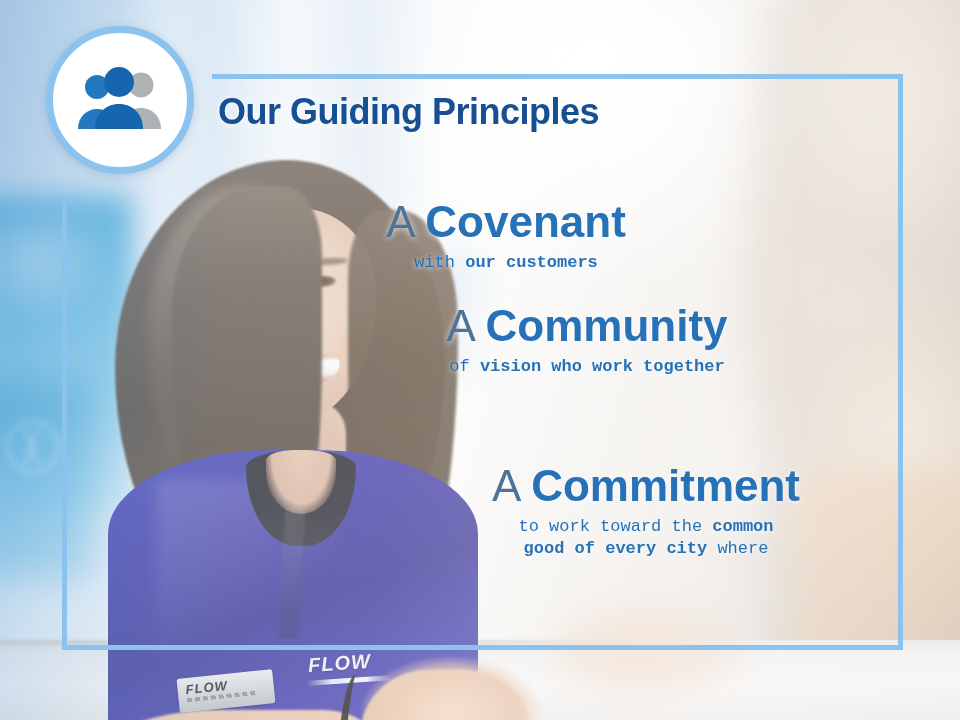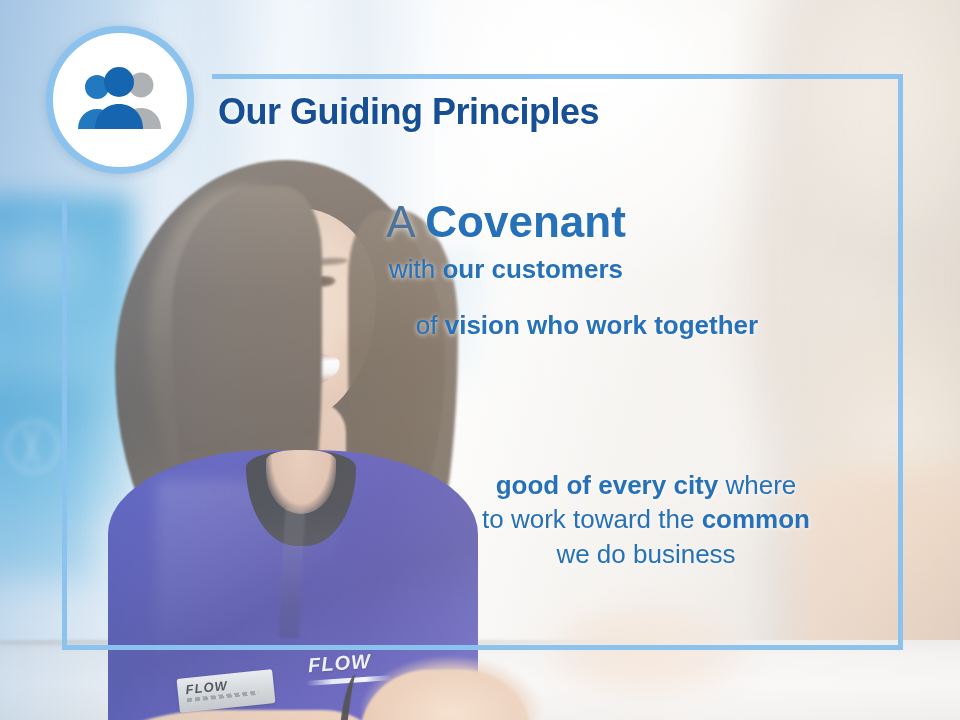--- a/index.html
+++ b/index.html
@@ -348,24 +348,25 @@
   }
   .principle { position:absolute; text-align:center; }
   .p-head {
     font-size:44px; line-height:1.08;
     text-shadow: 0 1px 6px rgba(255,255,255,.8);
     white-space:nowrap;
   }
   .p-head .art { font-weight:400; color: var(--slate); }
   .p-head .word { font-weight:700; color: var(--blue); }
   .p-sub {
-    font-size:26px; line-height:1.32; color: var(--blue);
+    font-size:17px; line-height:1.32; color: var(--blue);
     font-weight:400; margin-top:6px;
     text-shadow: 0 1px 5px rgba(255,255,255,.85);
     white-space:nowrap;
+    font-family:Liberation Mono, monospace;
   }
   .p-sub b { font-weight:700; }
 
   #principle-0 { left:306px; top:198px; width:400px; }
   #principle-1 { left:352px; top:302px; width:470px; }
   #principle-2 { left:406px; top:462px; width:480px; }
 </style>
 </head>
 <body>
 
@@ -454,26 +455,33 @@
     <div class="p-head">
       <span class="art">A</span>
       <span class="word">Covenant</span>
     </div>
     <div class="p-sub">
         <div><span>with </span><b>our customers</b></div>
       </div>
   </div>
 
   <div class="principle" id="principle-1">
+    <div class="p-head">
+      <span class="art">A</span>
+      <span class="word">Community</span>
+    </div>
     <div class="p-sub">
         <div><span>of </span><b>vision who work together</b></div>
       </div>
   </div>
 
   <div class="principle" id="principle-2">
+    <div class="p-head">
+      <span class="art">A</span>
+      <span class="word">Commitment</span>
+    </div>
     <div class="p-sub">
+        <div><span>to work toward the </span><b>common</b></div>
         <div><b>good of every city</b><span> where</span></div>
-        <div><span>to work toward the </span><b>common</b></div>
-        <div><span>we do business</span></div>
       </div>
   </div>
 
 </div>
 
 </body></html>

